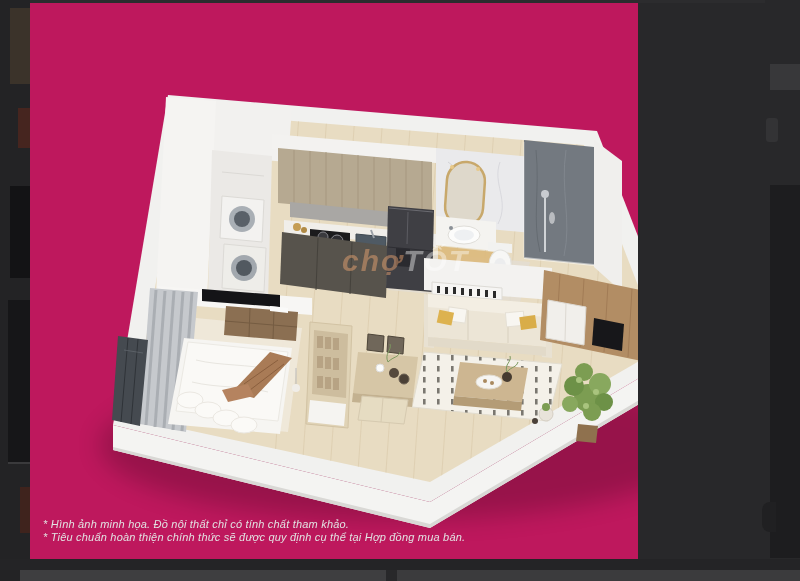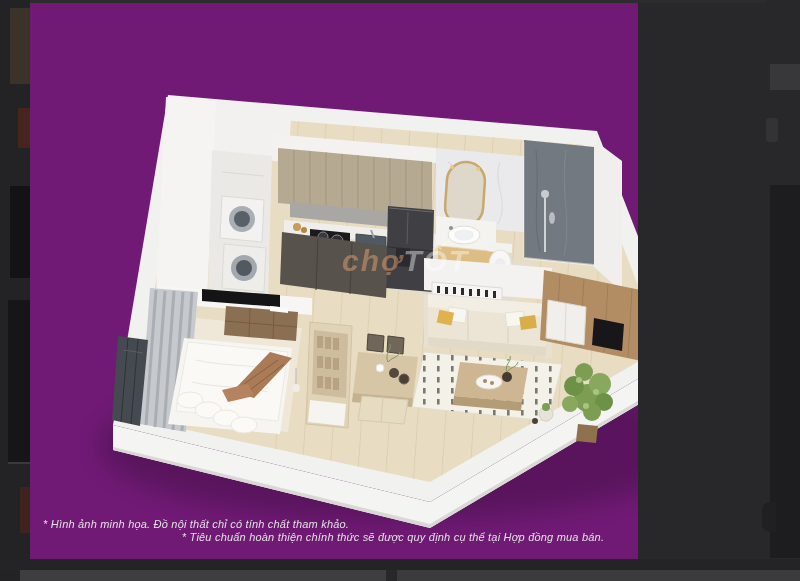--- a/index.html
+++ b/index.html
@@ -3,32 +3,32 @@
 <meta charset="utf-8">
 <style>
   html,body{margin:0;padding:0;background:#1d1d1f;}
   .stage{position:relative;width:800px;height:581px;background:#28282a;overflow:hidden;
          font-family:"Liberation Sans",sans-serif;}
   .abs{position:absolute;}
   
   .left-strip{left:0;top:0;width:30px;height:581px;background:#232325;}
   .right-strip{left:765px;top:0;width:35px;height:581px;background:#28282a;}
   .thumb{position:absolute;}
-  .main-photo{left:30px;top:3px;width:608px;height:556px;background:#701a75;overflow:hidden;}
+  .main-photo{left:30px;top:3px;width:608px;height:556px;background:#be185d;overflow:hidden;}
   .top-gap{left:30px;top:0;width:735px;height:3px;background:#2c2c2e;}
   .bottom-gap{left:0px;top:559px;width:800px;height:11px;background:#242426;}
   .next-photo{position:absolute;top:570px;height:11px;}
   
   .watermark{left:312px;top:241px;font-size:30px;font-weight:bold;letter-spacing:2px;
              font-style:italic;white-space:nowrap;pointer-events:none;}
   .wm-a{color:rgba(255,176,120,0.42);}
   .wm-b{color:rgba(255,255,255,0.40);}
   .disclaimer{left:13px;width:700px;color:#e2e2e2;font-size:11px;font-style:italic;
               letter-spacing:.2px;line-height:12px;white-space:nowrap;}
-  .d1{top:515px;} .d2{top:528px;text-align:center;}
+  .d1{top:515px;} .d2{top:528px;}
   svg{display:block;}
 </style>
 </head>
 <body>
 
 <div class="stage">
 
   <div class="abs top-gap"></div>
   <div class="abs main-photo">
 

